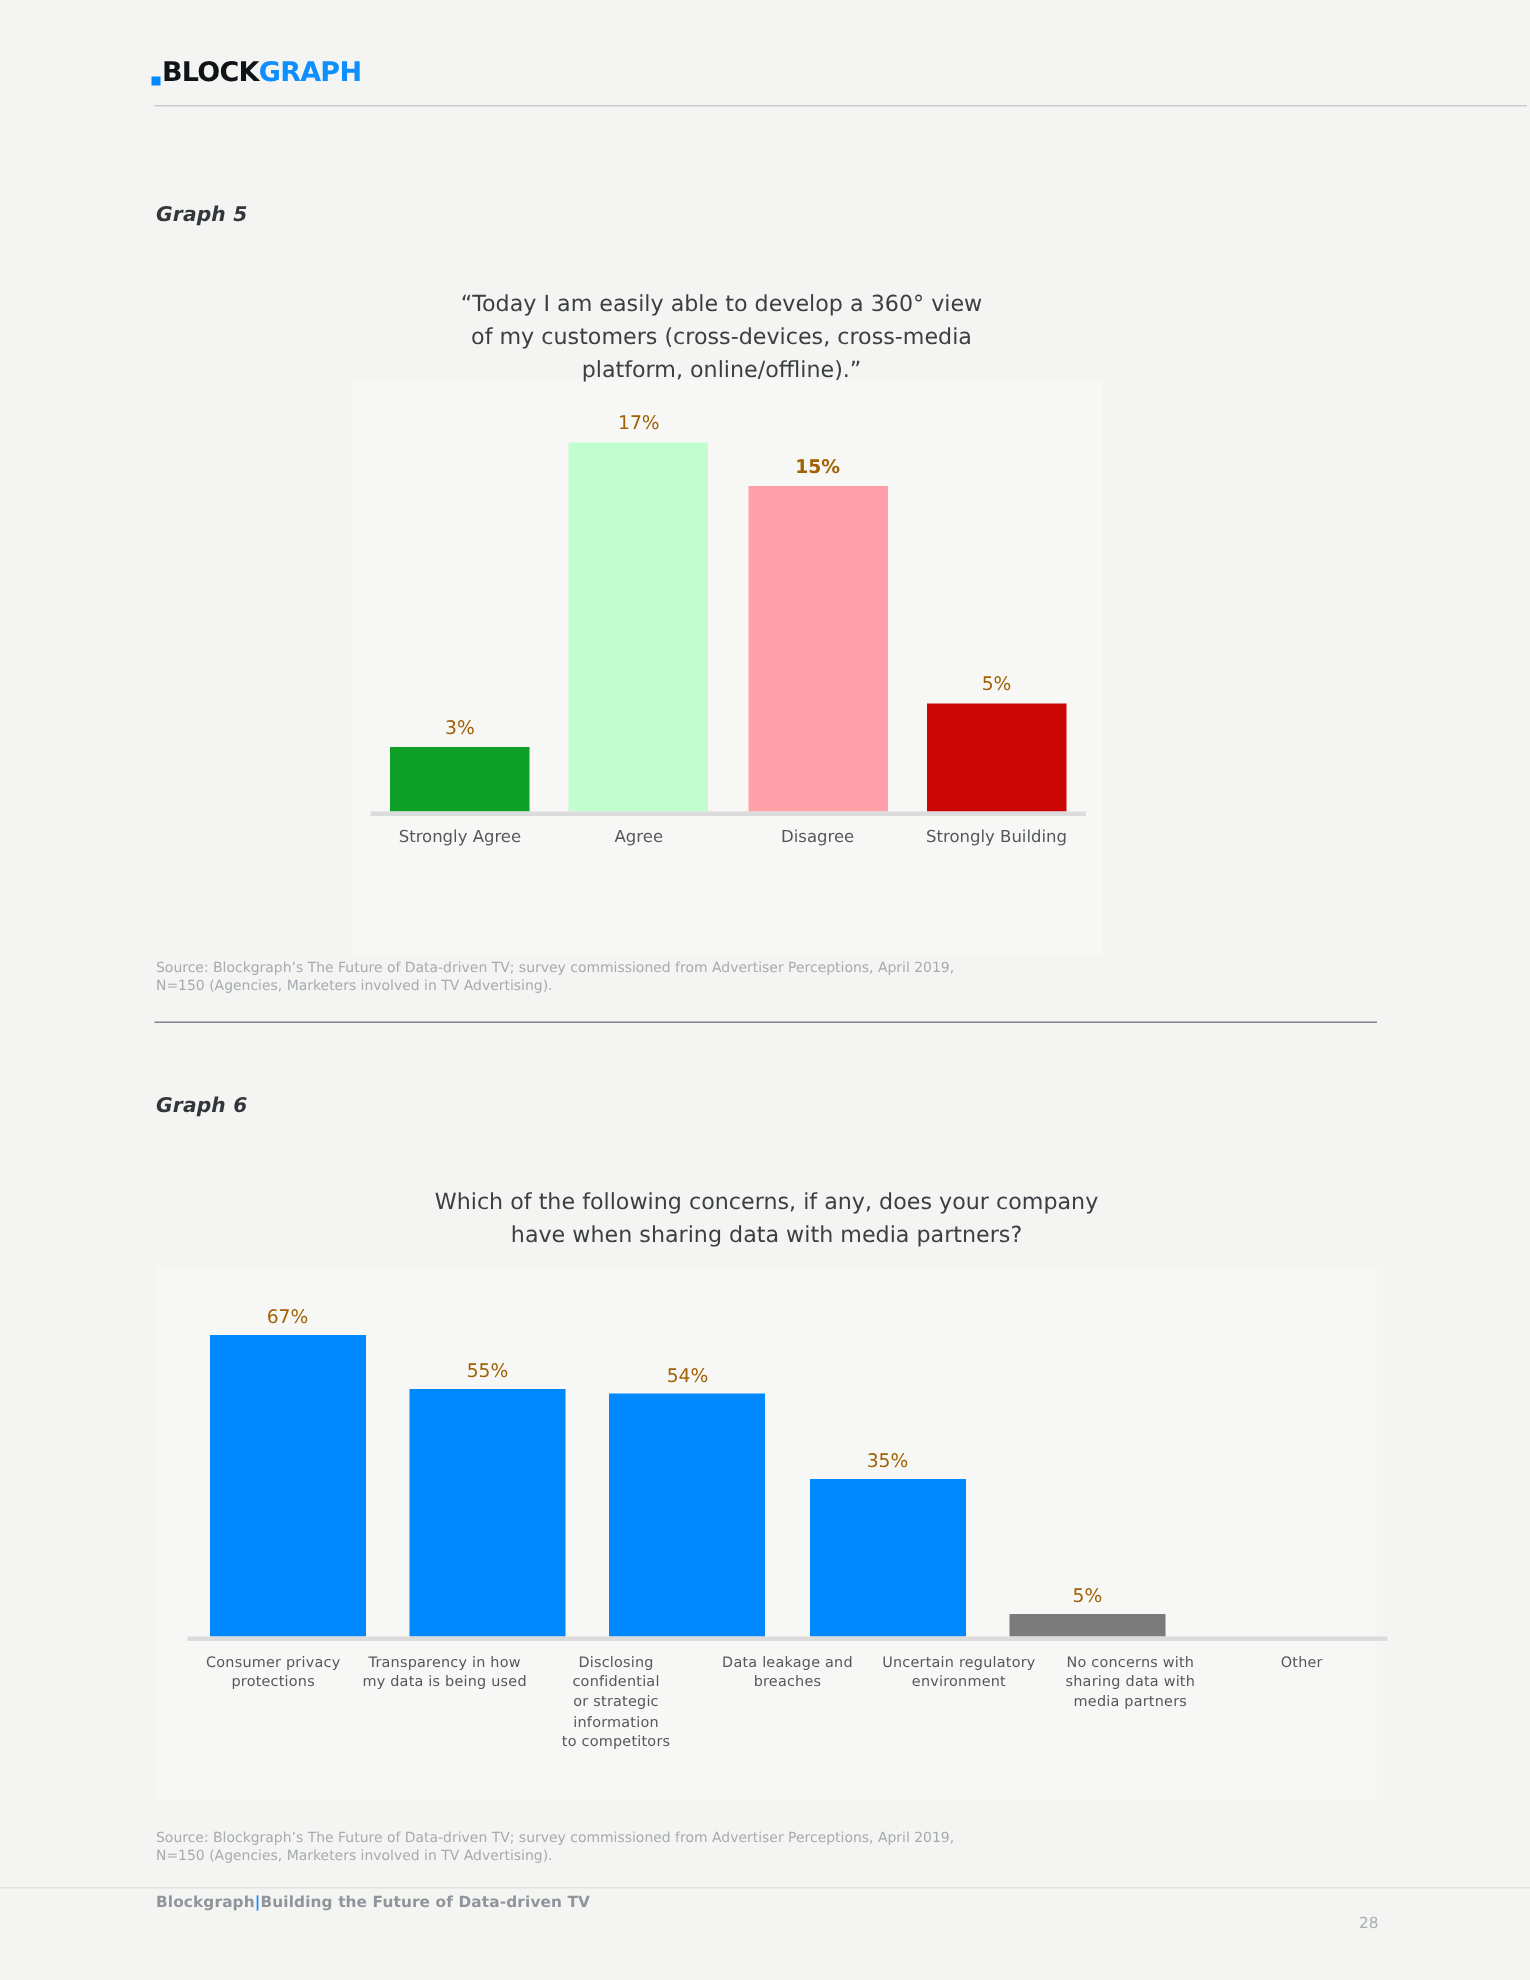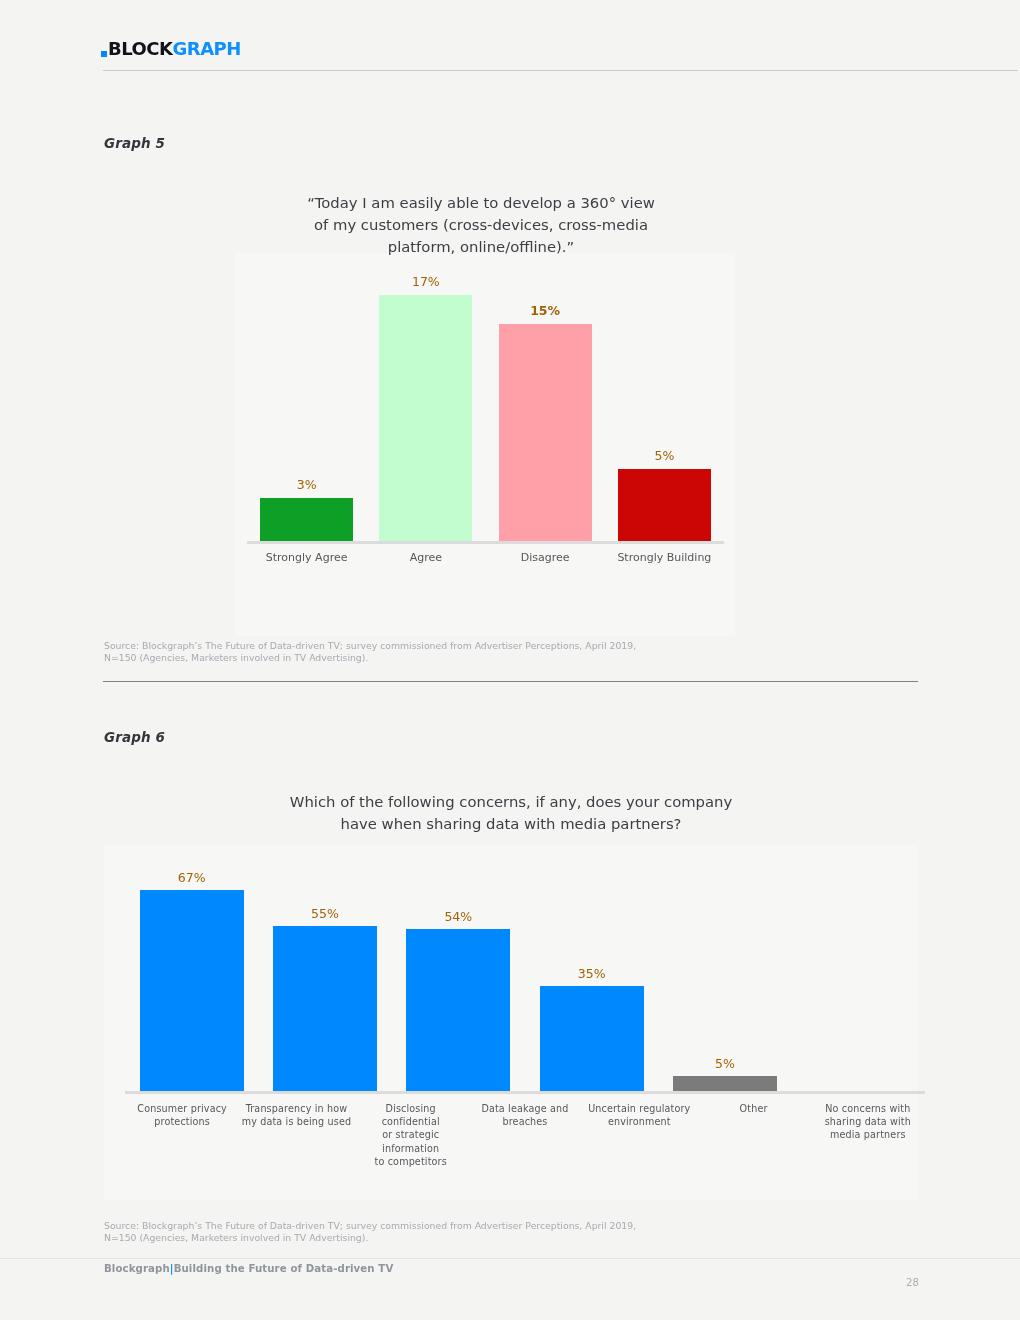--- a/index.html
+++ b/index.html
@@ -311,27 +311,27 @@
     </div>
     <div class="tick small">
       <div>Data leakage and</div>
       <div>breaches</div>
     </div>
     <div class="tick small">
       <div>Uncertain regulatory</div>
       <div>environment</div>
     </div>
     <div class="tick small">
-      <div>Other</div>
-    </div>
-    <div class="tick small">
       <div>No concerns with</div>
       <div>sharing data with</div>
       <div>media partners</div>
     </div>
+    <div class="tick small">
+      <div>Other</div>
+    </div>
   </div>
 
   <div class="source" style="top:1220px;">
     <div>Source: Blockgraph’s The Future of Data-driven TV; survey commissioned from Advertiser Perceptions, April 2019,</div>
     <div>N=150 (Agencies, Marketers involved in TV Advertising).</div>
   </div>
 
   <div class="footer-rule"></div>
   <div class="footer-text">
     <span>Blockgraph</span><span class="footer-sep">|</span><span>Building the Future of Data-driven TV</span>

